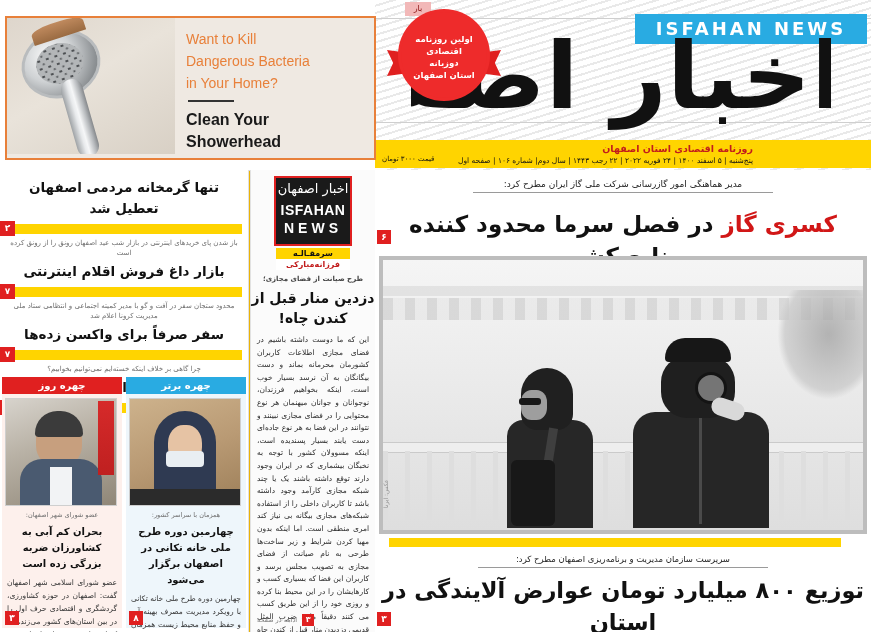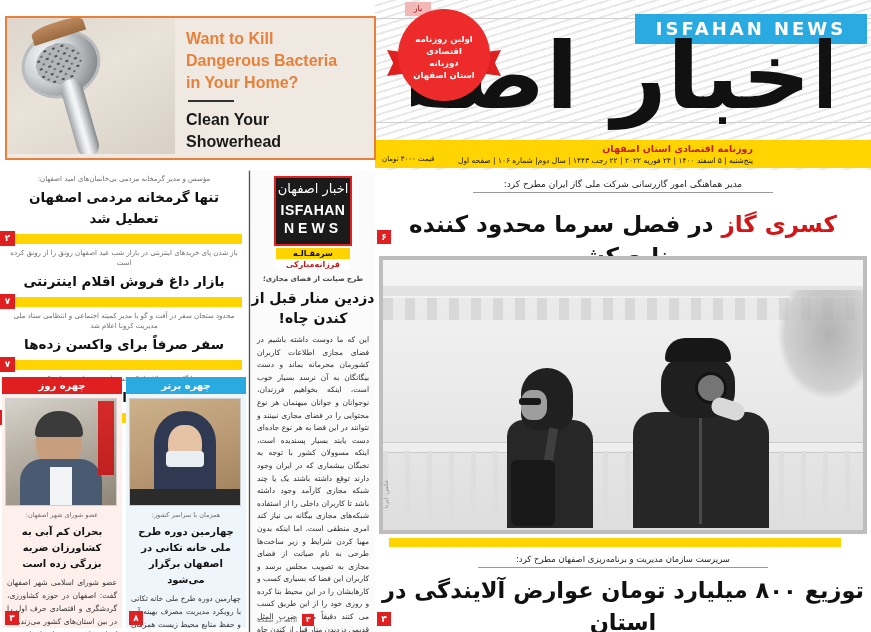--- a/index.html
+++ b/index.html
@@ -3,21 +3,21 @@
 <meta charset="utf-8">
 <style>
   html,body{margin:0;padding:0;}
   body{
     width:871px;height:632px;
     background:#ffffff;
     font-family:"DejaVu Sans","Liberation Sans",sans-serif;
     overflow:hidden;
     position:relative;
   }
-  .page{position:relative;width:871px;height:632px;background:#0369a1;}
+  .page{position:relative;width:871px;height:632px;background:#eab308;}
 
   
   .masthead{position:absolute;left:0;top:0;width:871px;height:170px;background:#ffffff;}
   .mast-hatch{
     position:absolute;right:0;top:0;width:496px;height:170px;
     background:
       repeating-linear-gradient(-17deg, #e9e9e9 0 2px, #ffffff 2px 7px);
   }
   .mast-rule{position:absolute;right:0;top:18px;width:496px;height:1px;background:#cfcfcf;}
   .mast-rule2{position:absolute;right:0;top:122px;width:496px;height:1px;background:#cfcfcf;}
@@ -120,21 +120,21 @@
   }
   .shower-handle{
     position:absolute;left:62px;top:60px;width:22px;height:80px;border-radius:11px;
     background:linear-gradient(90deg,#9fa3a6,#e8eaec 35%,#f6f7f8 50%,#b6b9bc 80%,#85888b);
     transform:rotate(-16deg);
   }
   .ad-text{
     position:absolute;right:6px;top:10px;width:182px;direction:ltr;text-align:left;
   }
   .ad-h{
-    color:#e8803a;font-size:16px;font-weight:bold;line-height:22px;
+    color:#e8803a;font-size:14px;font-weight:normal;line-height:22px;
     font-family:"Liberation Sans",sans-serif;
   }
   .ad-sep{width:46px;height:2px;background:#333;margin:6px 0 7px 2px;}
   .ad-sub{
     color:#1a1a1a;font-size:16px;font-weight:bold;line-height:22px;
     font-family:"Liberation Sans",sans-serif;
   }
 
   
   .left-col{position:absolute;left:0;top:170px;width:248px;height:462px;background:#fff;}
@@ -328,21 +328,20 @@
     </div>
   </div>
 
   <div class="top-hr"></div>
   <div class="col-divider"></div>
   <div class="col-divider2"></div>
 
   <div class="left-col">
 
     <div class="hl-item">
-      <div class="hl-kicker">مؤسس و مدیر گرمخانه مردمی بی‌خانمان‌های امید اصفهان:</div>
       <div class="hl-title">تنها گرمخانه مردمی اصفهان تعطیل شد</div>
     </div>
     <div class="hl-bar">
       <div class="pg">۲</div>
       <div class="capR"></div>
     </div>
 
     <div class="hl-item">
       <div class="hl-kicker">باز شدن پای خریدهای اینترنتی در بازار شب عید اصفهان رونق را از رونق کرده است</div>
       <div class="hl-title">بازار داغ فروش اقلام اینترنتی</div>

